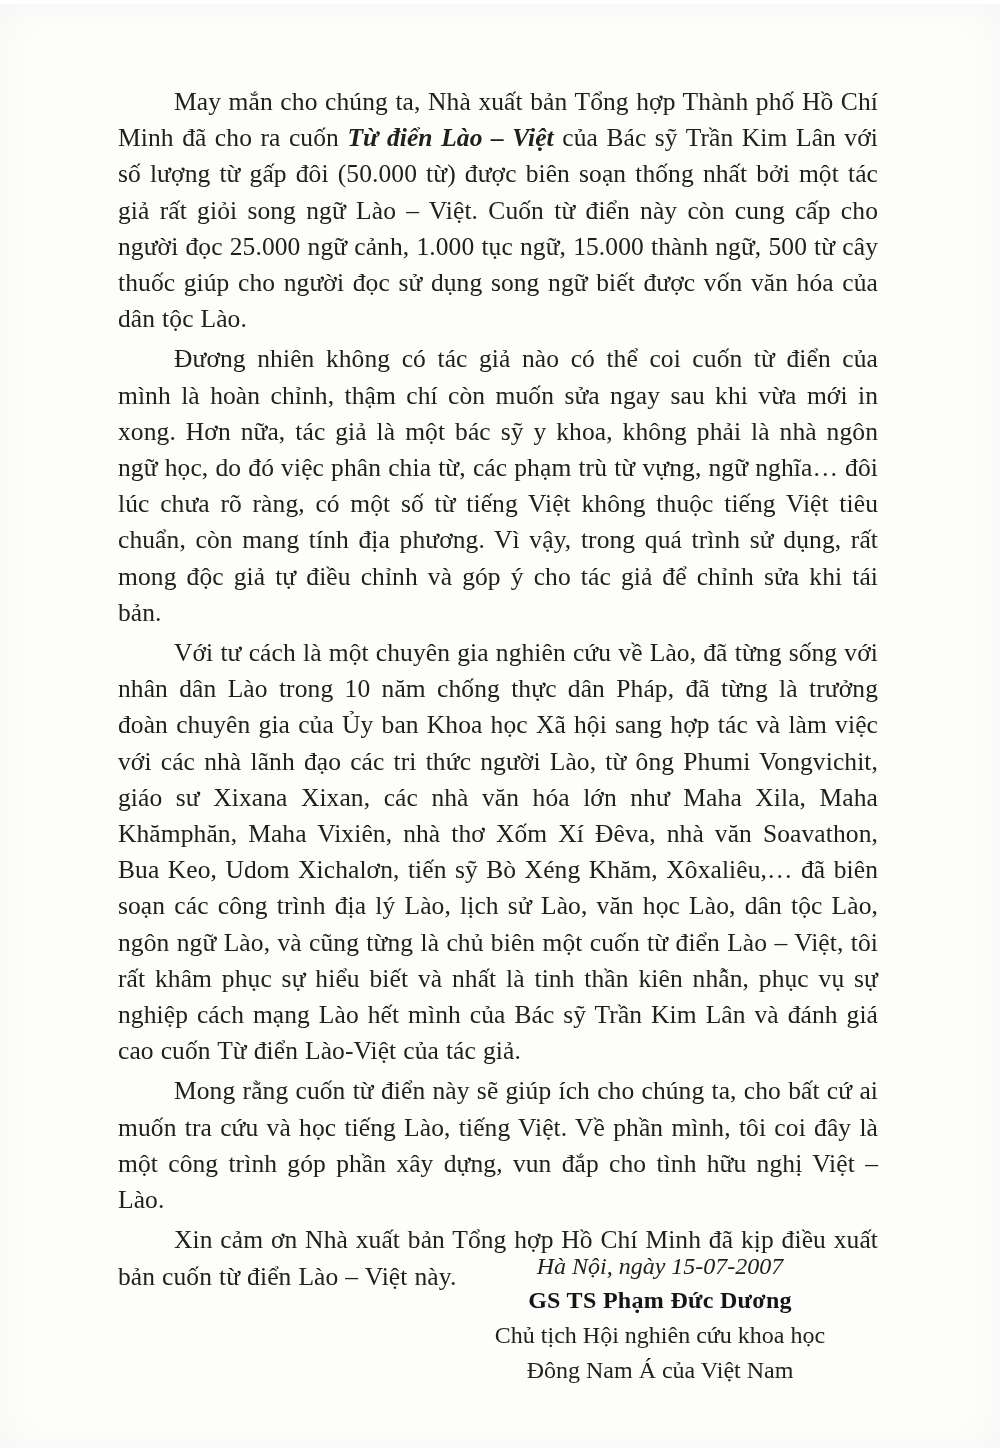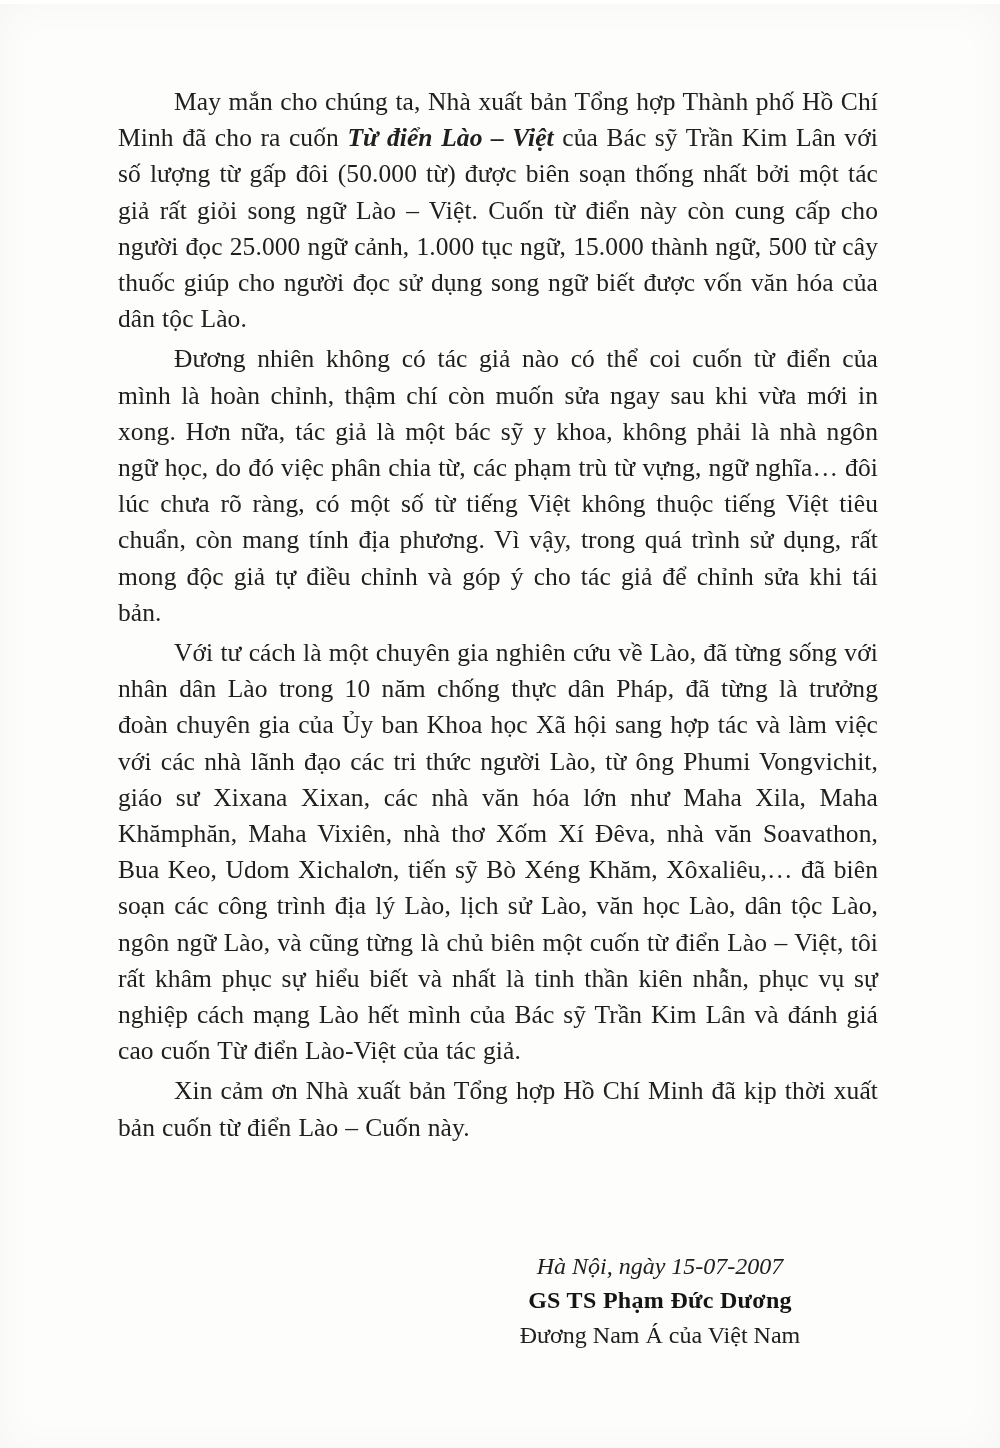--- a/index.html
+++ b/index.html
@@ -83,23 +83,25 @@
 <body>
 
 <div class="page">
 
   <div class="content">
     <p class="para">
       <span>May mắn cho chúng ta, Nhà xuất bản Tổng hợp Thành phố Hồ Chí Minh đã cho ra cuốn </span><span class="ital-bold">Từ điển Lào – Việt</span><span> của Bác sỹ Trần Kim Lân với số lượng từ gấp đôi (50.000 từ) được biên soạn thống nhất bởi một tác giả rất giỏi song ngữ Lào – Việt. Cuốn từ điển này còn cung cấp cho người đọc 25.000 ngữ cảnh, 1.000 tục ngữ, 15.000 thành ngữ, 500 từ cây thuốc giúp cho người đọc sử dụng song ngữ biết được vốn văn hóa của dân tộc Lào.</span>
     </p>
     <p class="para">Đương nhiên không có tác giả nào có thể coi cuốn từ điển của mình là hoàn chỉnh, thậm chí còn muốn sửa ngay sau khi vừa mới in xong. Hơn nữa, tác giả là một bác sỹ y khoa, không phải là nhà ngôn ngữ học, do đó việc phân chia từ, các phạm trù từ vựng, ngữ nghĩa… đôi lúc chưa rõ ràng, có một số từ tiếng Việt không thuộc tiếng Việt tiêu chuẩn, còn mang tính địa phương. Vì vậy, trong quá trình sử dụng, rất mong độc giả tự điều chỉnh và góp ý cho tác giả để chỉnh sửa khi tái bản.</p>
     <p class="para">Với tư cách là một chuyên gia nghiên cứu về Lào, đã từng sống với nhân dân Lào trong 10 năm chống thực dân Pháp, đã từng là trưởng đoàn chuyên gia của Ủy ban Khoa học Xã hội sang hợp tác và làm việc với các nhà lãnh đạo các tri thức người Lào, từ ông Phumi Vongvichit, giáo sư Xixana Xixan, các nhà văn hóa lớn như Maha Xila, Maha Khămphăn, Maha Vixiên, nhà thơ Xốm Xí Đêva, nhà văn Soavathon, Bua Keo, Udom Xichalơn, tiến sỹ Bò Xéng Khăm, Xôxaliêu,… đã biên soạn các công trình địa lý Lào, lịch sử Lào, văn học Lào, dân tộc Lào, ngôn ngữ Lào, và cũng từng là chủ biên một cuốn từ điển Lào – Việt, tôi rất khâm phục sự hiểu biết và nhất là tinh thần kiên nhẫn, phục vụ sự nghiệp cách mạng Lào hết mình của Bác sỹ Trần Kim Lân và đánh giá cao cuốn Từ điển Lào-Việt của tác giả.</p>
-    <p class="para">Xin cảm ơn Nhà xuất bản Tổng hợp Hồ Chí Minh đã kịp thời xuất bản cuốn từ điển Lào – Cuốn này.</p>
+    <p class="para">Mong rằng cuốn từ điển này sẽ giúp ích cho chúng ta, cho bất cứ ai muốn tra cứu và học tiếng Lào, tiếng Việt. Về phần mình, tôi coi đây là một công trình góp phần xây dựng, vun đắp cho tình hữu nghị Việt – Lào.</p>
+    <p class="para">Xin cảm ơn Nhà xuất bản Tổng hợp Hồ Chí Minh đã kịp điều xuất bản cuốn từ điển Lào – Việt này.</p>
   </div>
 
   <div class="signature">
     <div class="sig-place">Hà Nội, ngày 15-07-2007</div>
     <div class="sig-name">GS TS Phạm Đức Dương</div>
-    <div class="sig-role">Đương Nam Á của Việt Nam</div>
+    <div class="sig-role">Chủ tịch Hội nghiên cứu khoa học</div>
+    <div class="sig-role">Đông Nam Á của Việt Nam</div>
   </div>
 
   <div class="noise-edge"></div>
 </div>
 
 </body></html>

